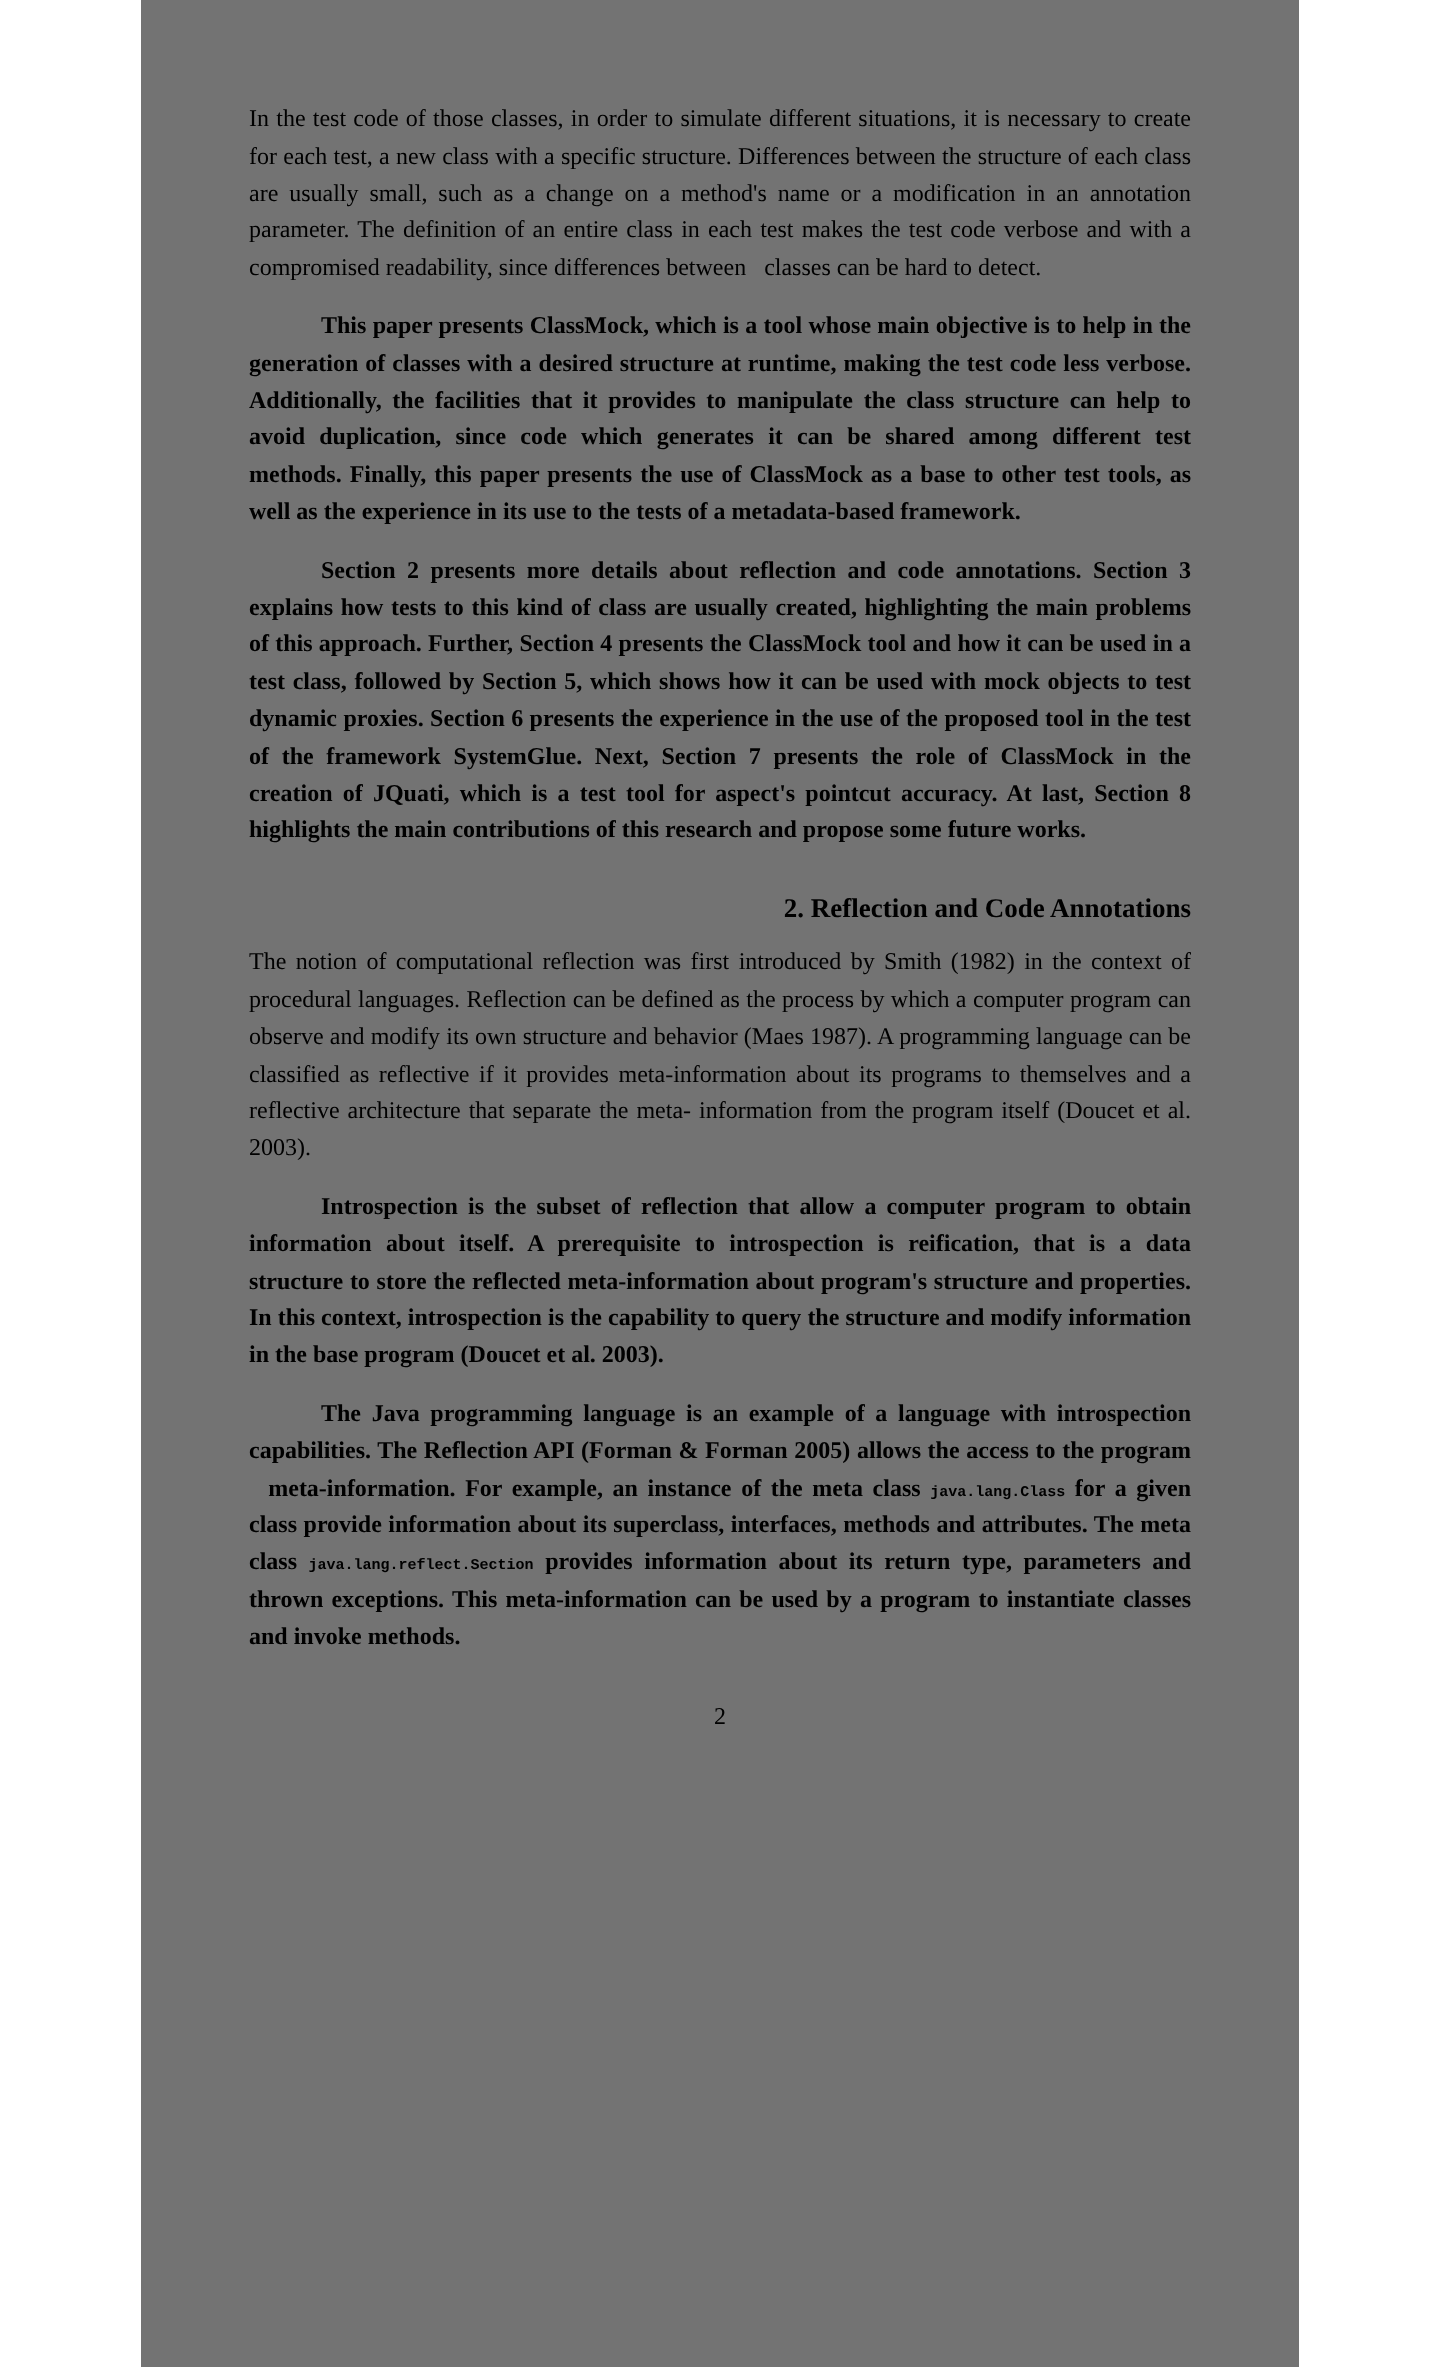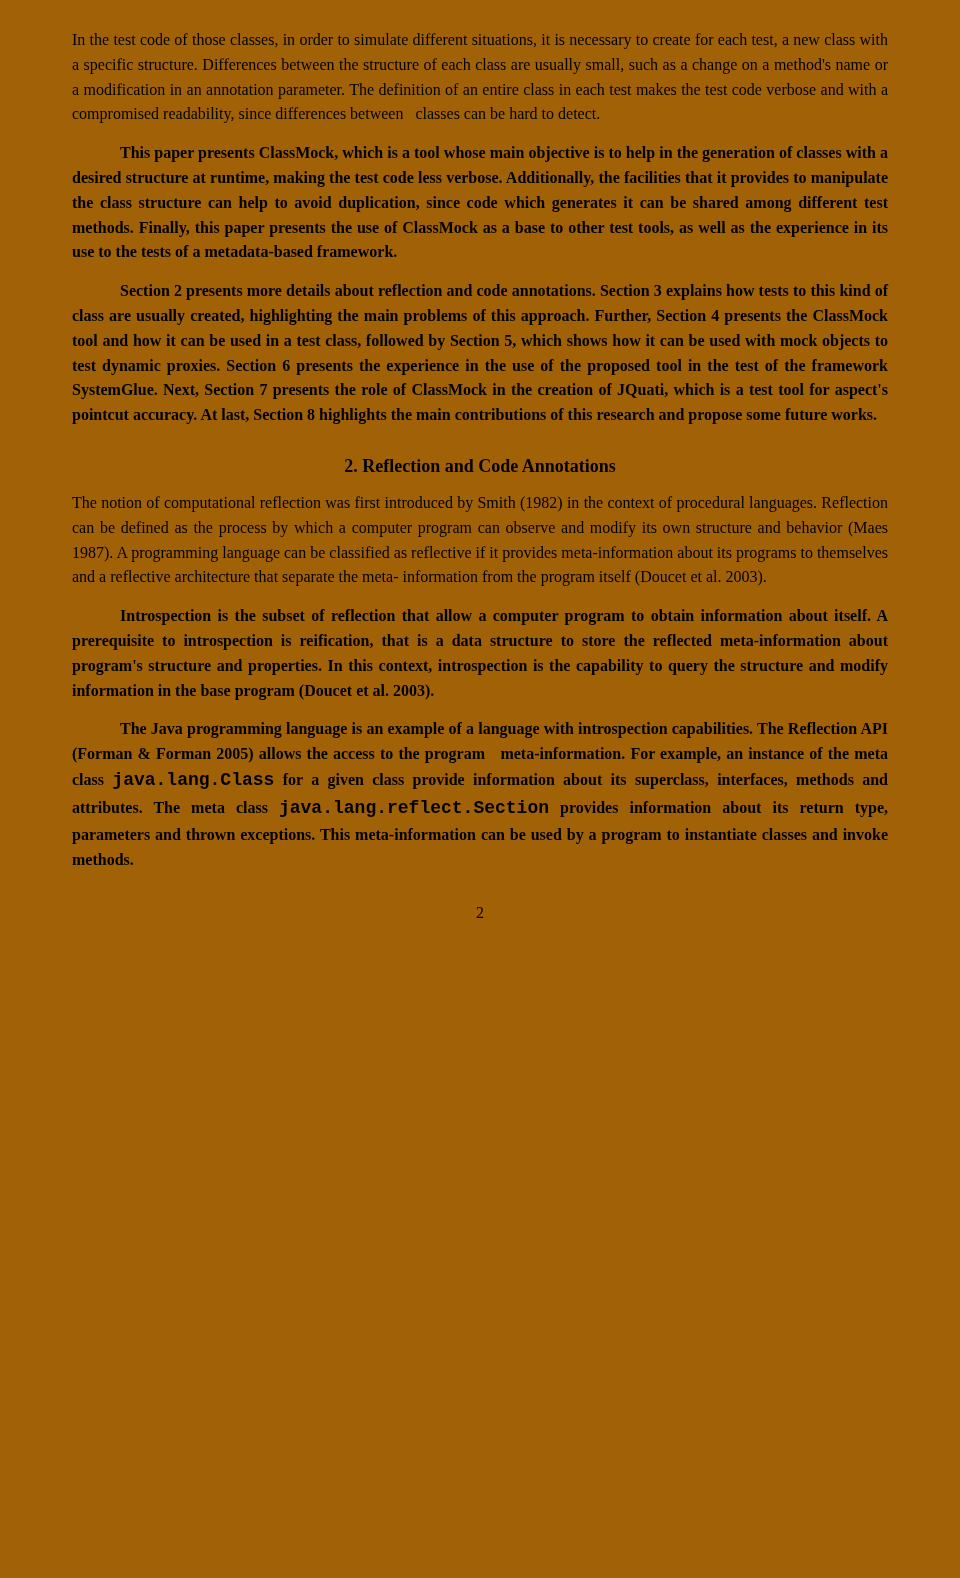--- a/index.html
+++ b/index.html
@@ -12,24 +12,24 @@
       background: #ffffff;
       font-family: "Times New Roman", Times, serif;
       font-size: 16px;
       color: #000000;
       display: flex;
       justify-content: center;
       min-height: 1578px;
     }
 
     .page {
-      width: 960px;
+      width: 772px;
       min-height: 1578px;
-      padding: 28px 72px 60px 72px;
-      background: #a16207;
+      padding: 68px 72px 60px 72px;
+      background: #737373;
     }
 
     .paragraph {
       text-align: justify;
       line-height: 1.55;
       margin-bottom: 14px;
     }
 
     .paragraph-indented {
       text-align: justify;
@@ -37,32 +37,32 @@
       margin-bottom: 14px;
       text-indent: 48px;
       font-weight: bold;
     }
 
     .section-heading {
       font-size: 18px;
       font-weight: bold;
       margin-top: 28px;
       margin-bottom: 14px;
-      text-align: center;
+      text-align: right;
     }
 
     .page-number {
       text-align: center;
       margin-top: 32px;
       font-size: 16px;
     }
 
     code, .code-inline {
       font-family: "Courier New", Courier, monospace;
-      font-size: 18px;
+      font-size: 10px;
     }
   </style>
 </head>
 <body>
 
 <div class="page">
 
   <p class="paragraph">
     In the test code of those classes, in order to simulate different situations, it is
     necessary to create for each test, a new class with a specific structure. Differences

